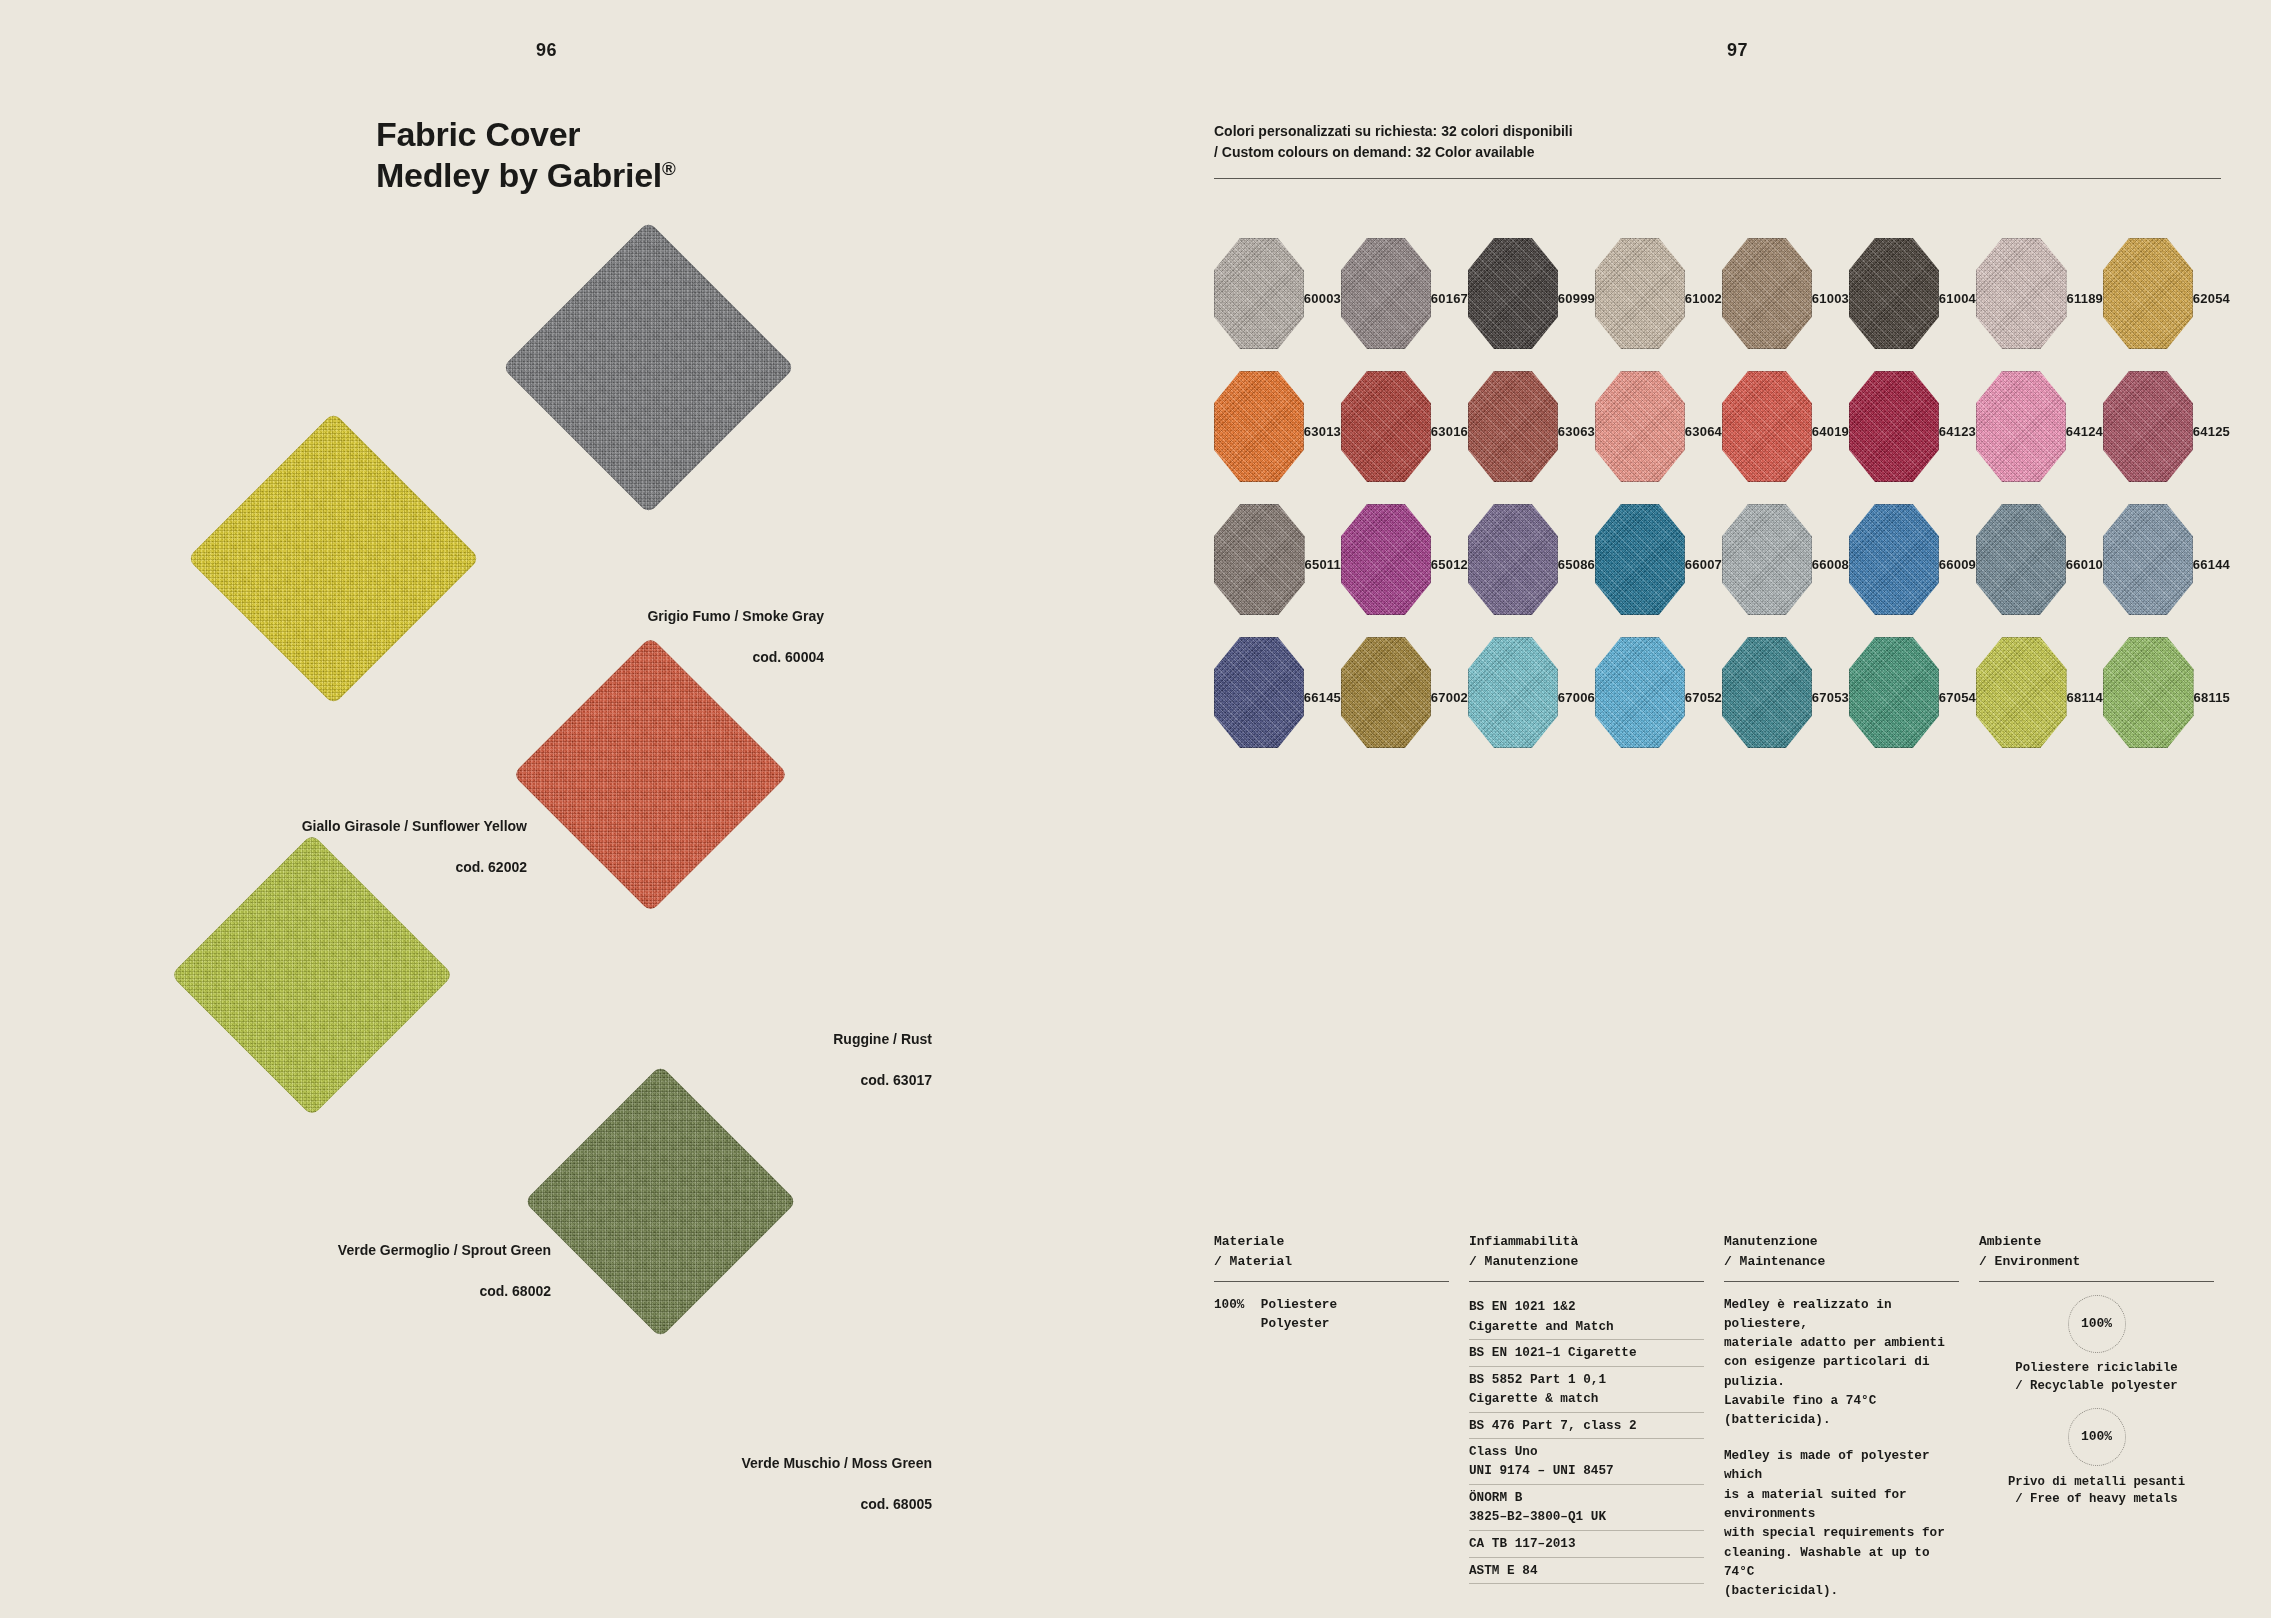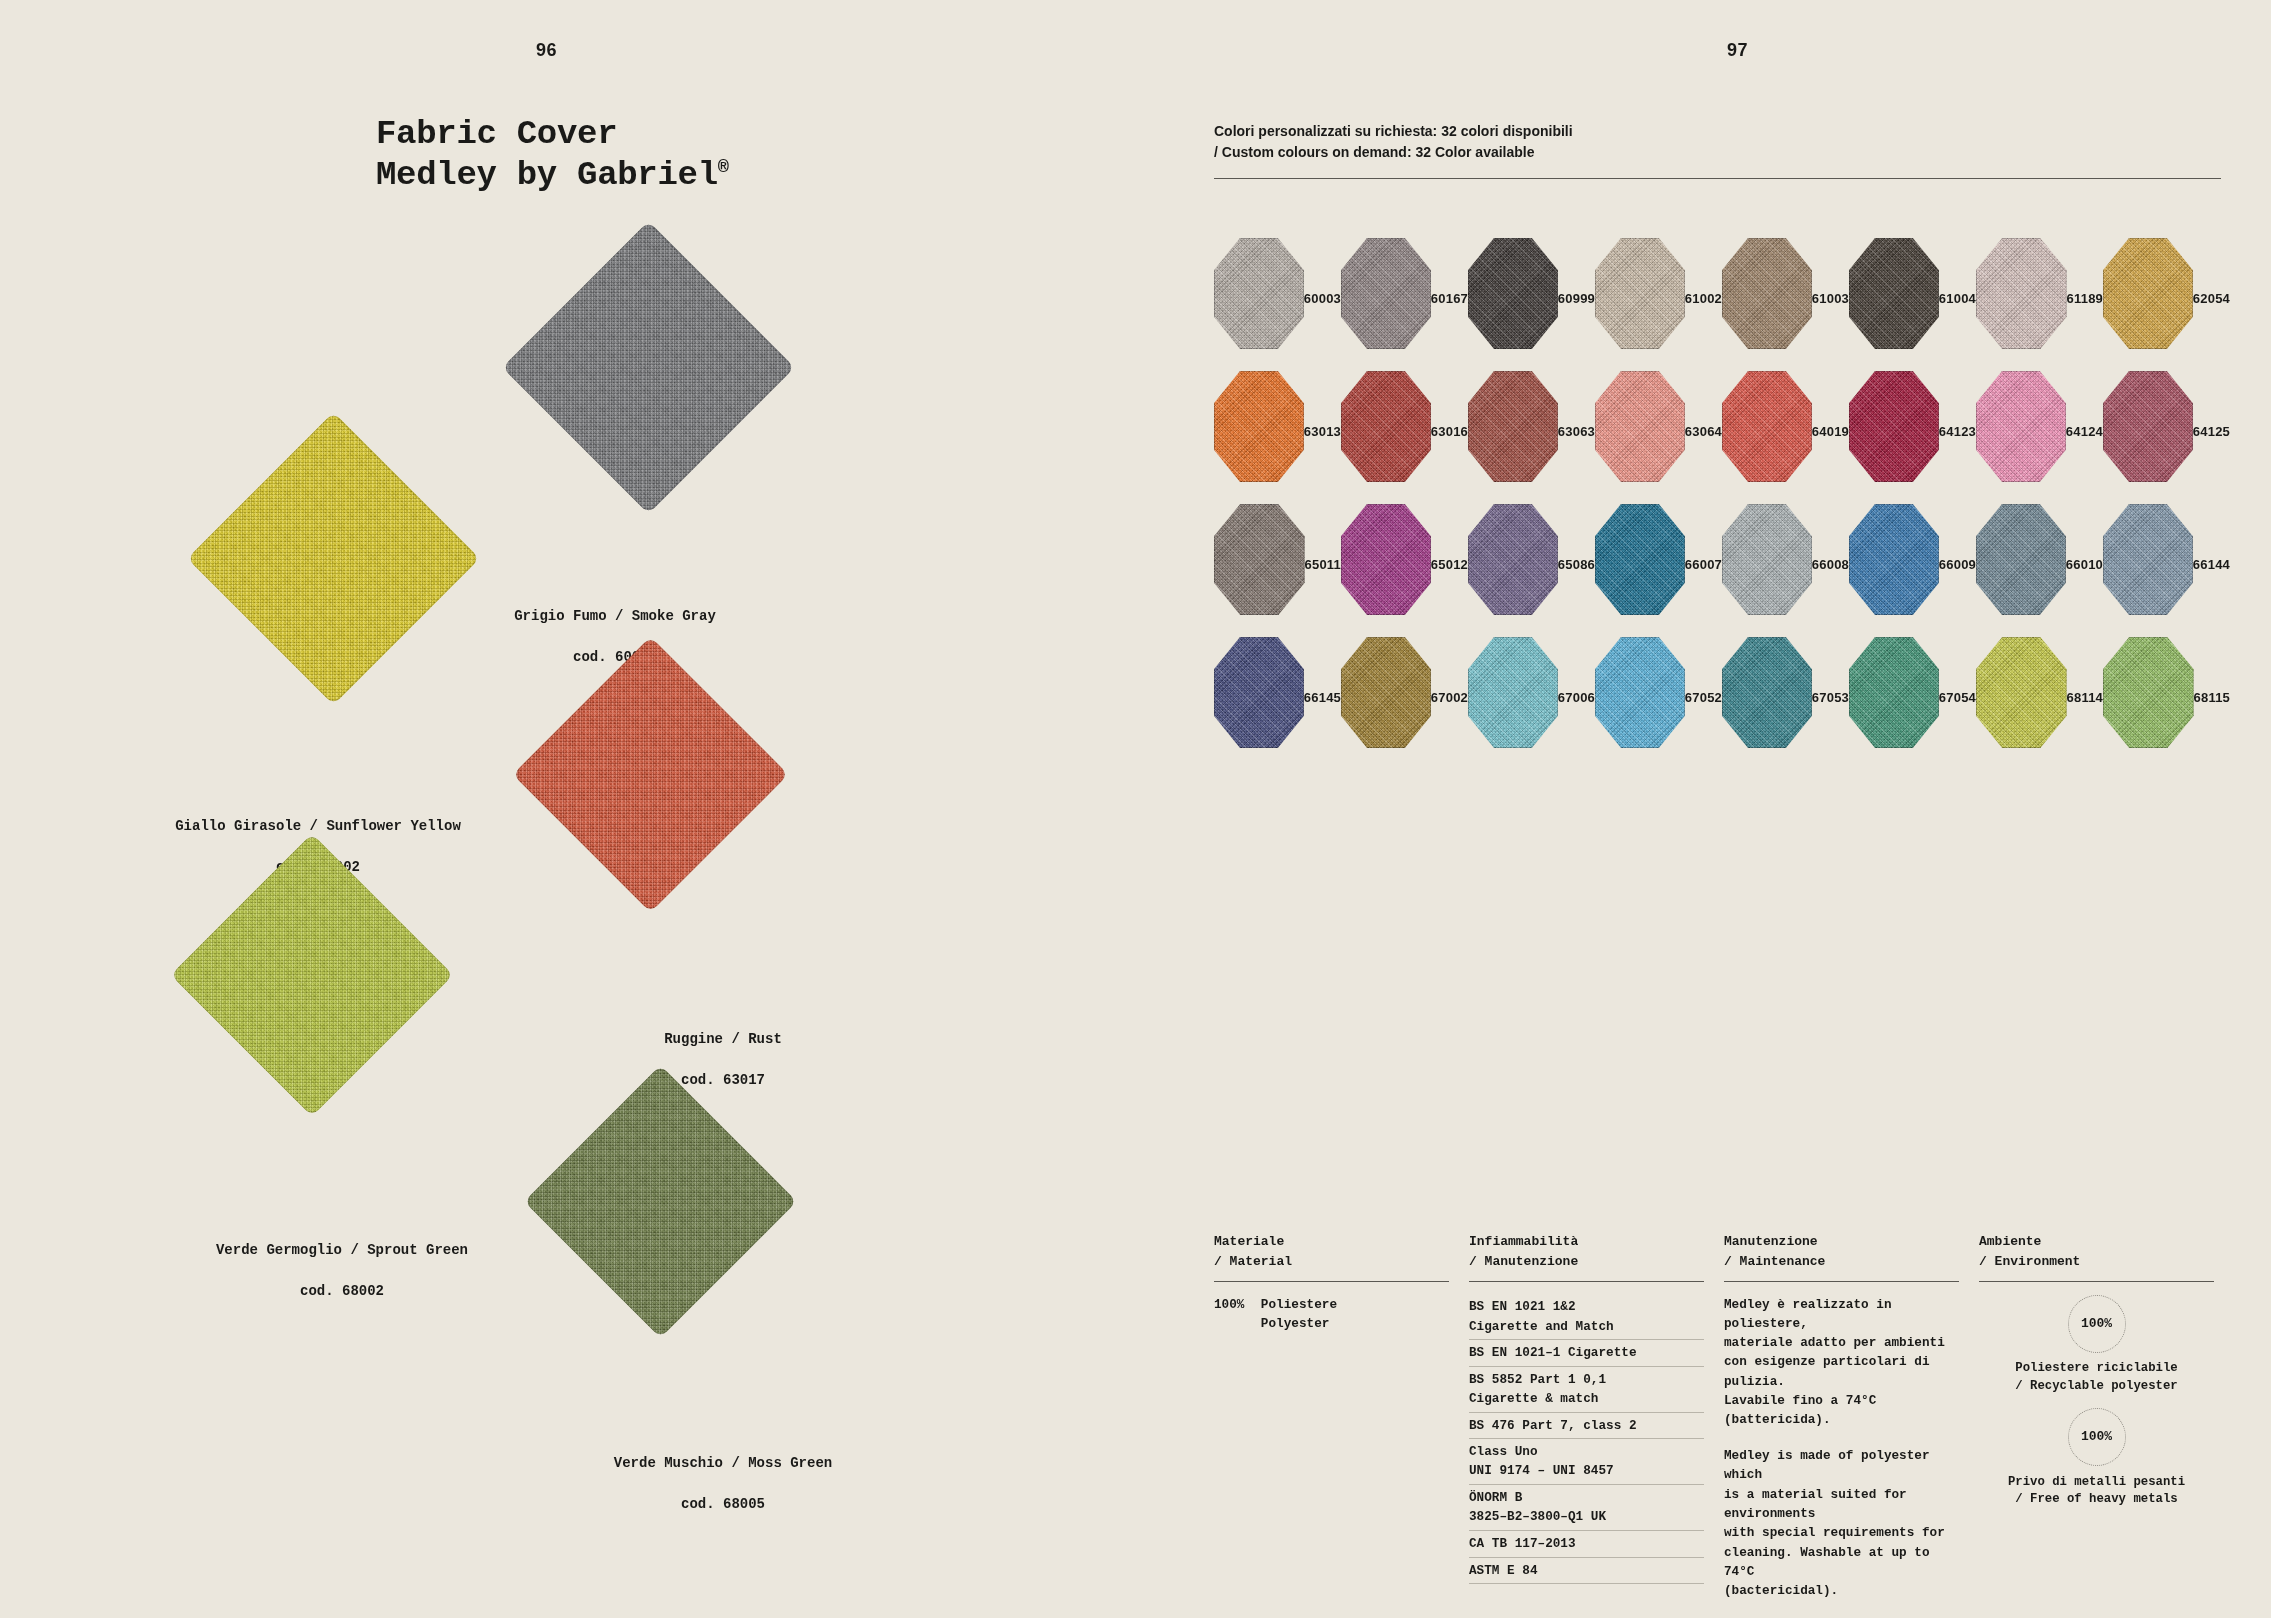--- a/index.html
+++ b/index.html
@@ -22,21 +22,21 @@
     font-weight: 700;
     letter-spacing: 0.5px;
   }
   #page-num-left { left: 536px; }
   #page-num-right { left: 1727px; }
 
   
   #left-page {
     position: absolute;
     left: 0; top: 0;
-    width: 1136px; height: 1554px; font-family: Liberation Mono, monospace;
+    width: 1136px; height: 1554px;
   }
   #page-title {
     position: absolute;
     left: 376px;
     top: 114px;
     font-size: 34px;
     font-weight: 700;
     line-height: 1.22;
     letter-spacing: -0.3px;
     white-space: pre-line;
@@ -55,21 +55,21 @@
     box-shadow: 0 0 0 0.9px rgba(0,0,0,0.16) inset;
     overflow: hidden;
   }
   .big-swatch .tex {
     position: absolute;
     inset: 0;
   }
   .big-label {
     position: absolute;
     width: 418px;
-    text-align: center;
+    text-align: right;
     font-size: 14px;
     font-weight: 700;
     line-height: 1.45;
     white-space: pre-line;
   }
 
   
   .weave {
     background-image:
       repeating-linear-gradient(45deg, rgba(255,255,255,0.17) 0 0.9px, rgba(0,0,0,0.12) 0.9px 1.8px, rgba(255,255,255,0.07) 1.8px 2.7px, rgba(0,0,0,0.05) 2.7px 4.5px),

